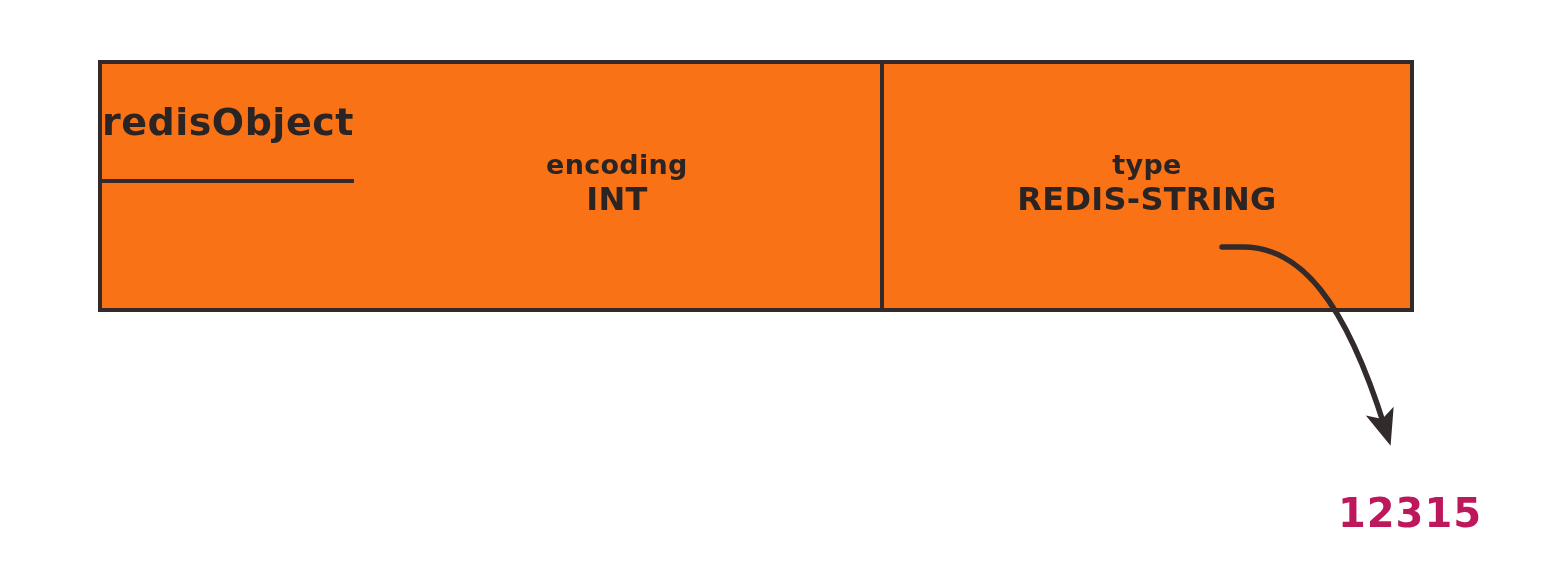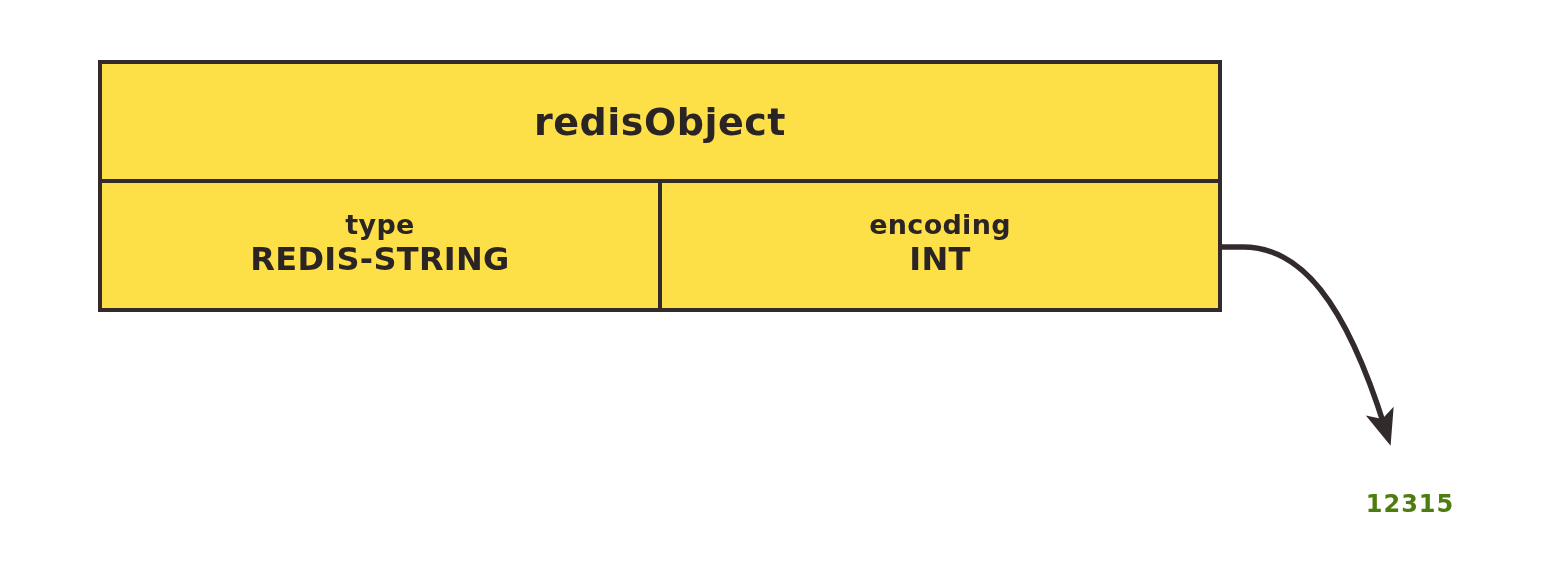--- a/index.html
+++ b/index.html
@@ -16,27 +16,27 @@
     height: 588px;
     background: #ffffff;
     overflow: hidden;
   }
 
   
   .struct-box {
     position: absolute;
     left: 98px;
     top: 60px;
-    width: 1124px;
+    width: 1316px;
     height: 252px;
     box-sizing: border-box;
     border: 4px solid #332b2b;
-    background: #fde047;
+    background: #f97316;
     display: flex;
-    flex-direction: column;
+    flex-direction: row;
   }
 
   .struct-title {
     height: 119px;
     flex: 0 0 119px;
     box-sizing: border-box;
     border-bottom: 4px solid #332b2b;
     display: flex;
     align-items: center;
     justify-content: center;
@@ -91,45 +91,45 @@
     pointer-events: none;
   }
 
   
   .target-label {
     position: absolute;
     left: 1310px;
     top: 490px;
     width: 200px;
     text-align: center;
-    color: #4d7c0f;
-    font-size: 24px;
+    color: #be185d;
+    font-size: 40px;
     font-weight: bold;
     letter-spacing: 1px;
   }
 </style>
 </head>
 <body>
 
 <div id="canvas">
 
   <div class="struct-box">
 
     <div class="struct-title">redisObject</div>
 
     <div class="struct-fields">
 
       <div class="field-cell">
-        <span class="field-key">type</span>
-        <span class="field-val">REDIS-STRING</span>
+        <span class="field-key">encoding</span>
+        <span class="field-val">INT</span>
       </div>
 
       <div class="field-cell">
-        <span class="field-key">encoding</span>
-        <span class="field-val">INT</span>
+        <span class="field-key">type</span>
+        <span class="field-val">REDIS-STRING</span>
       </div>
 
 
     </div>
   </div>
 
   <svg class="arrow-layer" viewBox="0 0 1560 588">
     <defs>
       <marker id="arrowhead" markerWidth="7" markerHeight="7" refX="3.2" refY="3" orient="auto" markerUnits="strokeWidth">
         <path d="M 0 0.35 L 6.6 3 L 0 5.65 L 1.5 3 Z" fill="#332b2b"></path>

